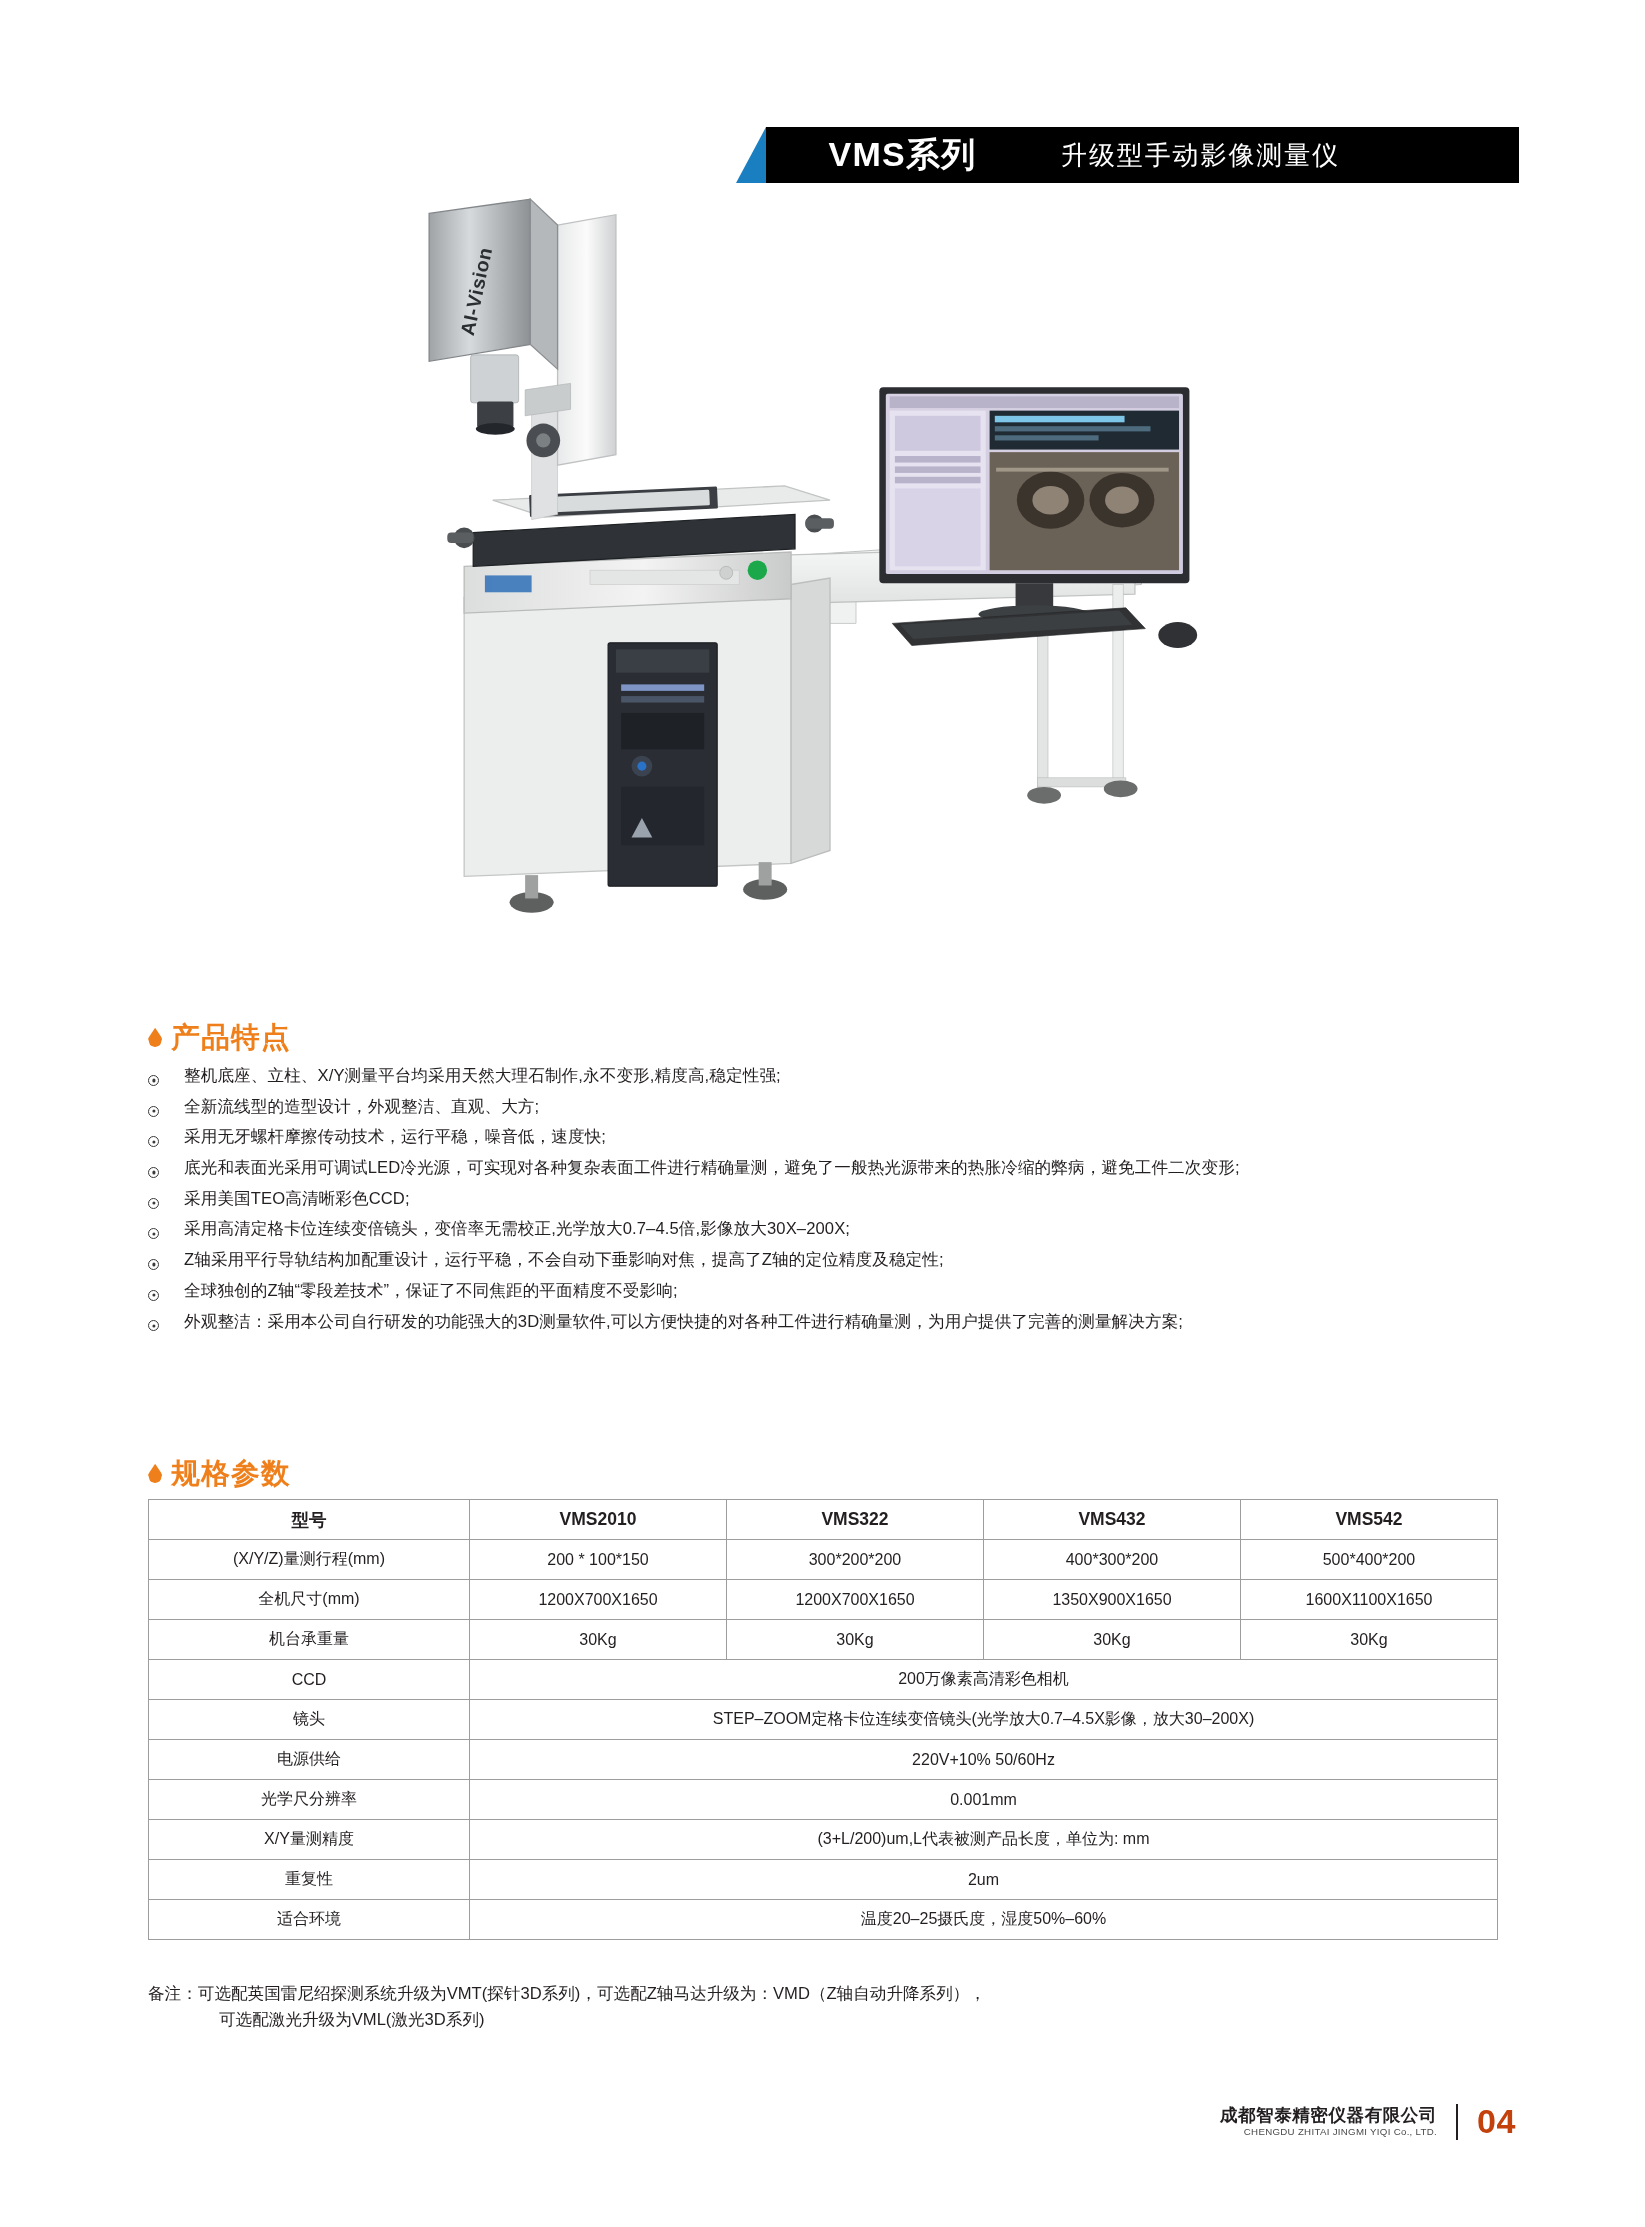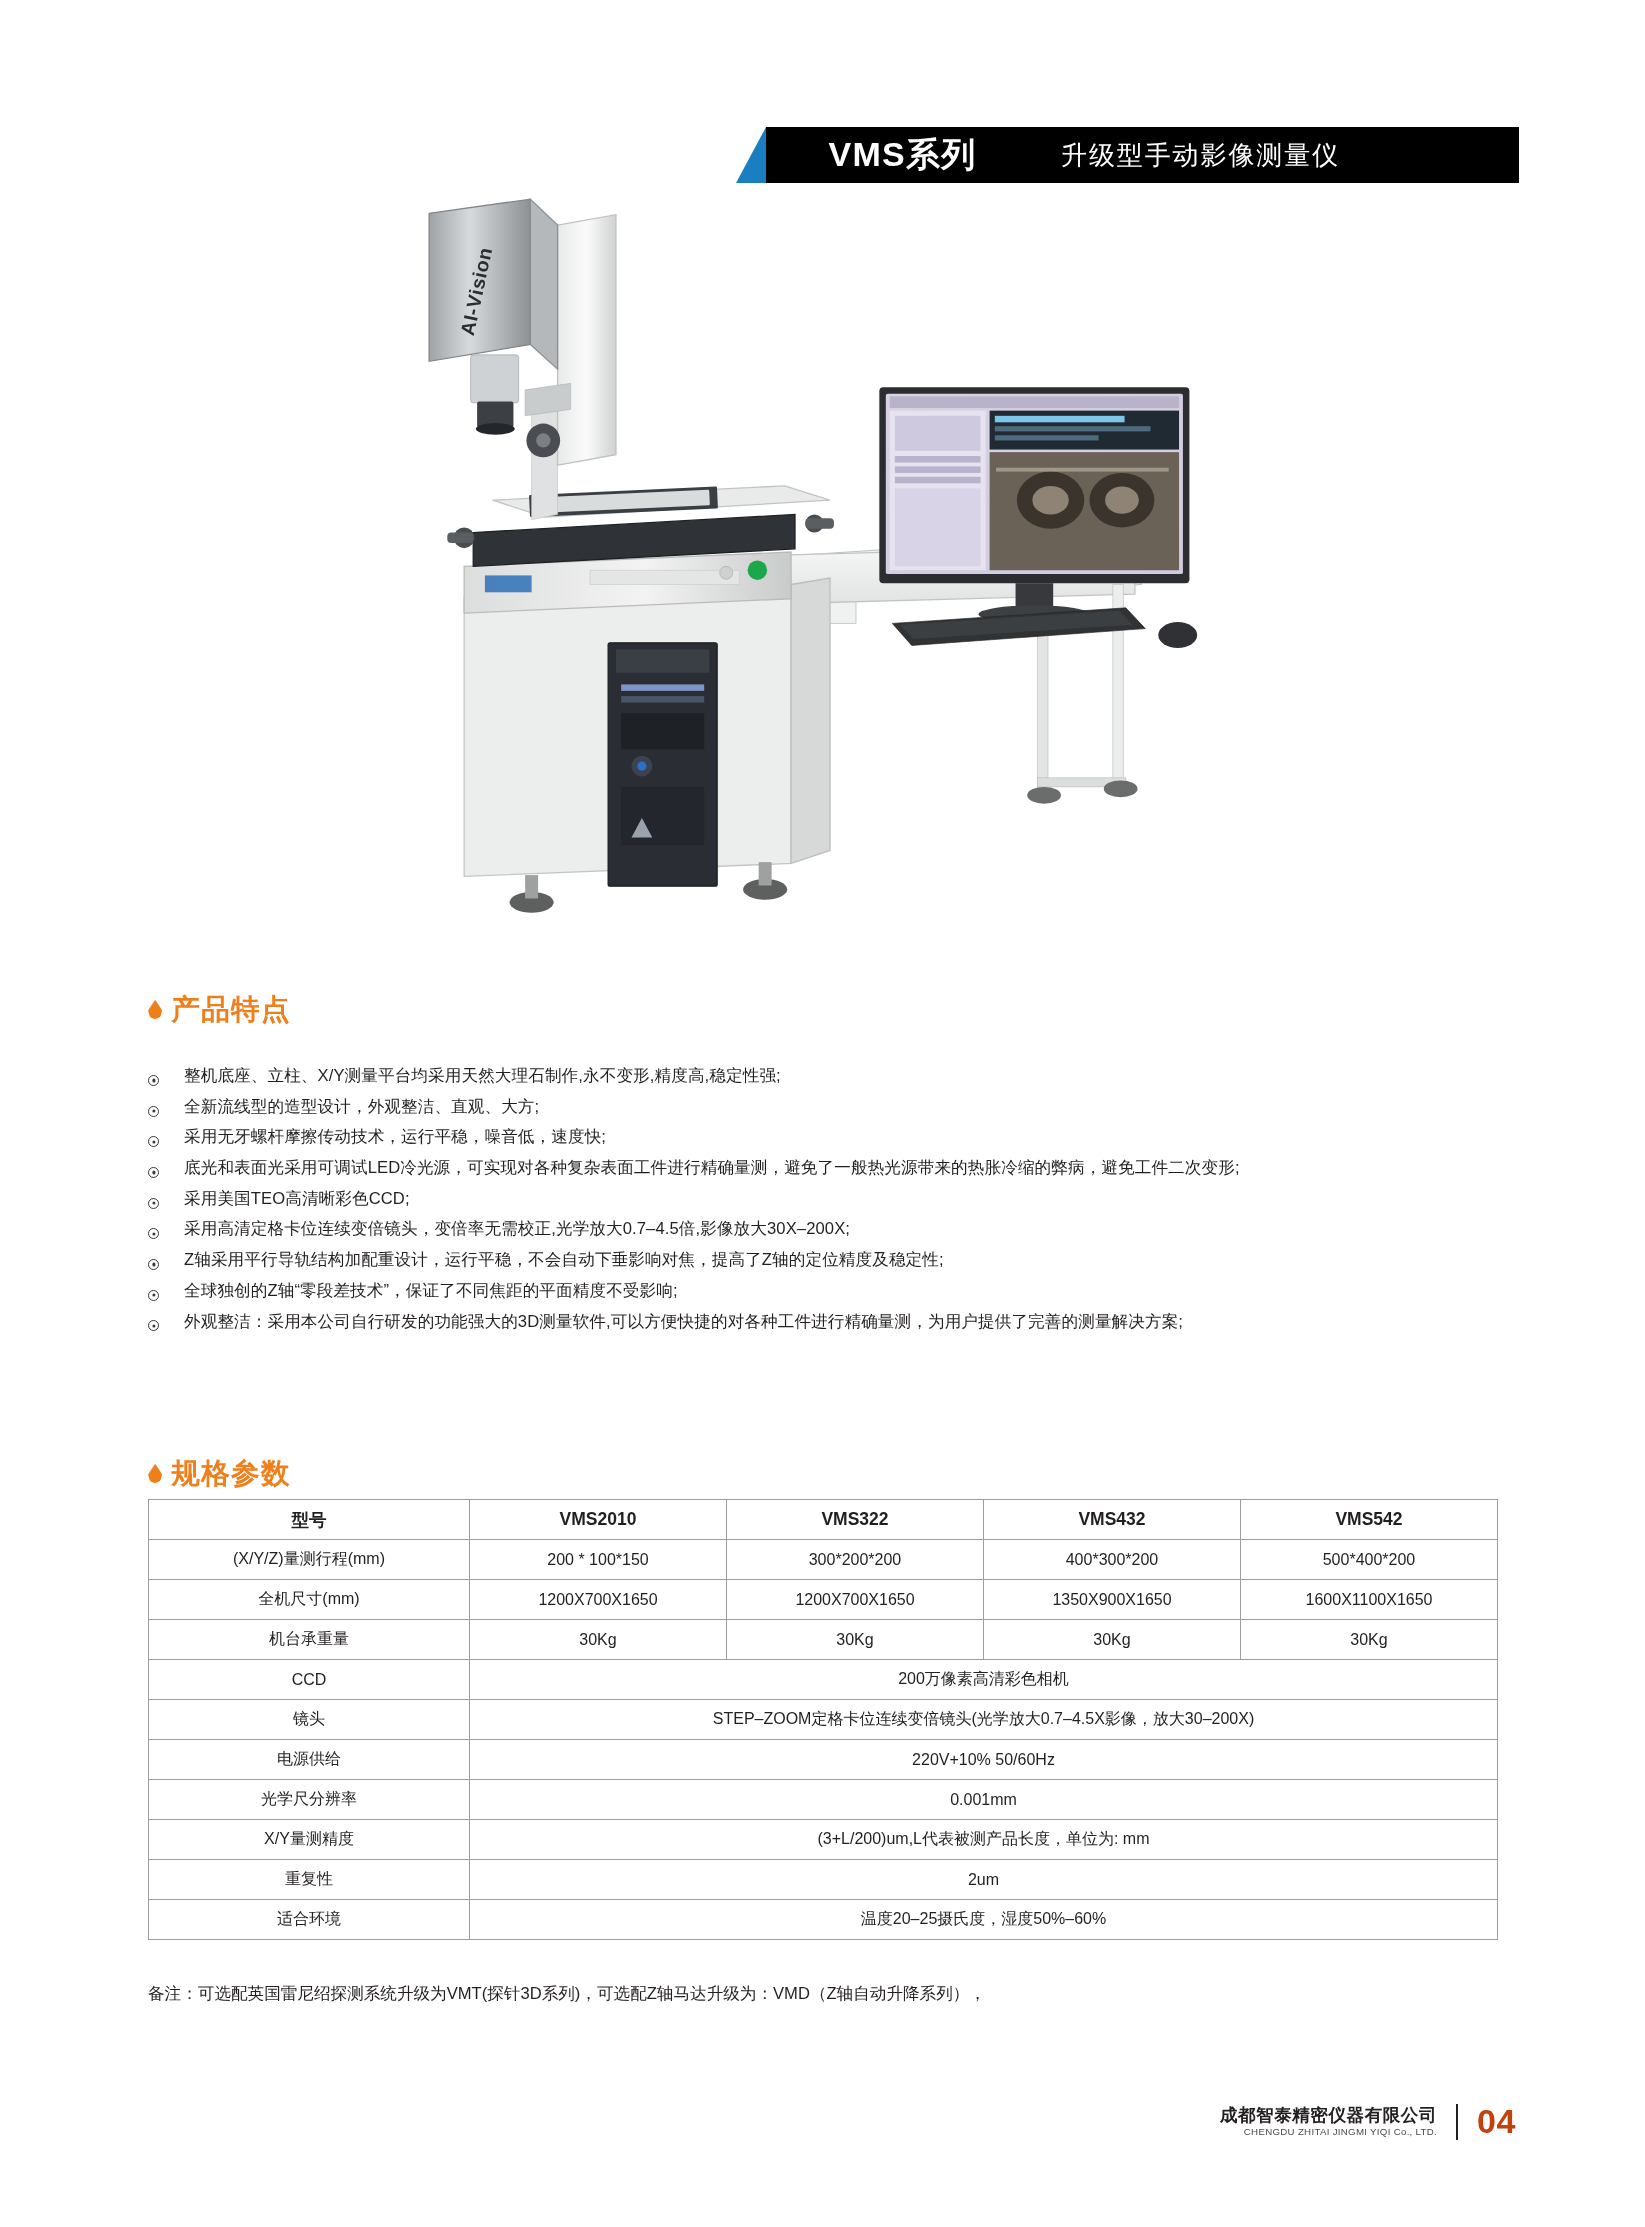--- a/index.html
+++ b/index.html
@@ -87,21 +87,21 @@
     border-radius: 50% 50% 50% 50% / 62% 62% 38% 38%;
     clip-path: polygon(50% 0%, 100% 55%, 85% 92%, 50% 100%, 15% 92%, 0% 55%);
   }
   .section-title span.txt {
     font-size: 28.6px;
     color: #ef7f1a;
     font-weight: bold;
     letter-spacing: 1.3px;
   }
 
-  #features-title { left: 148px; top: 990px; }
+  #features-title { left: 148px; top: 1018px; }
   #specs-title    { left: 148px; top: 1454px; }
 
   
   .features {
     position: absolute;
     left: 148px;
     top: 1064px;
     width: 1376px;
   }
   .feature-row {
@@ -468,20 +468,21 @@
       <tr>
         <td class="rowlabel">适合环境</td>
         <td colspan="4">温度20–25摄氏度，湿度50%–60%</td>
       </tr>
     </tbody>
   </table>
 </div>
 
 <div class="note">
   <span>备注：可选配英国雷尼绍探测系统升级为VMT(探针3D系列)，可选配Z轴马达升级为：VMD（Z轴自动升降系列），</span>
+  <span class="indent">可选配激光升级为VML(激光3D系列)</span>
 </div>
 
 <div class="footer">
   <div class="company">
     <div class="cn">成都智泰精密仪器有限公司</div>
     <div class="en">CHENGDU ZHITAI JINGMI YIQI Co., LTD.</div>
   </div>
   <div class="divider"></div>
   <div class="pageno">04</div>
 </div>

